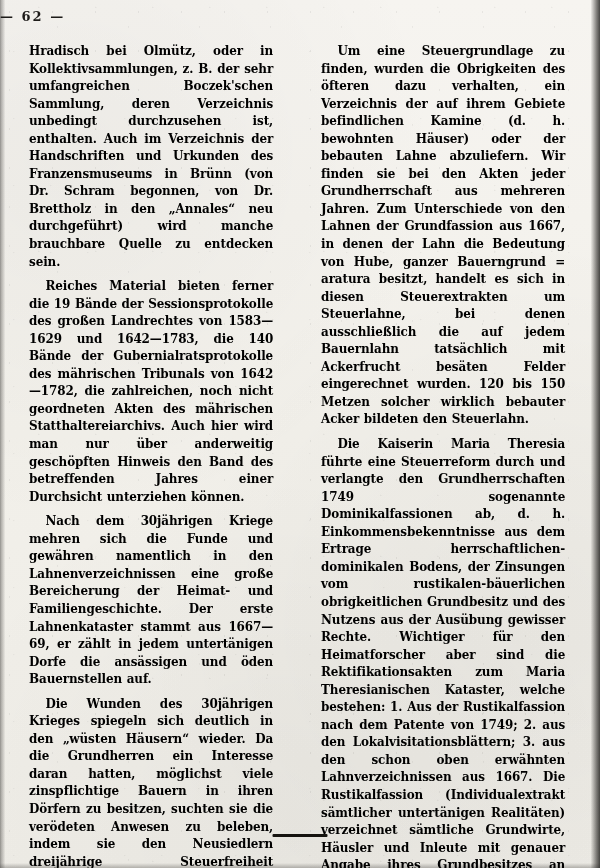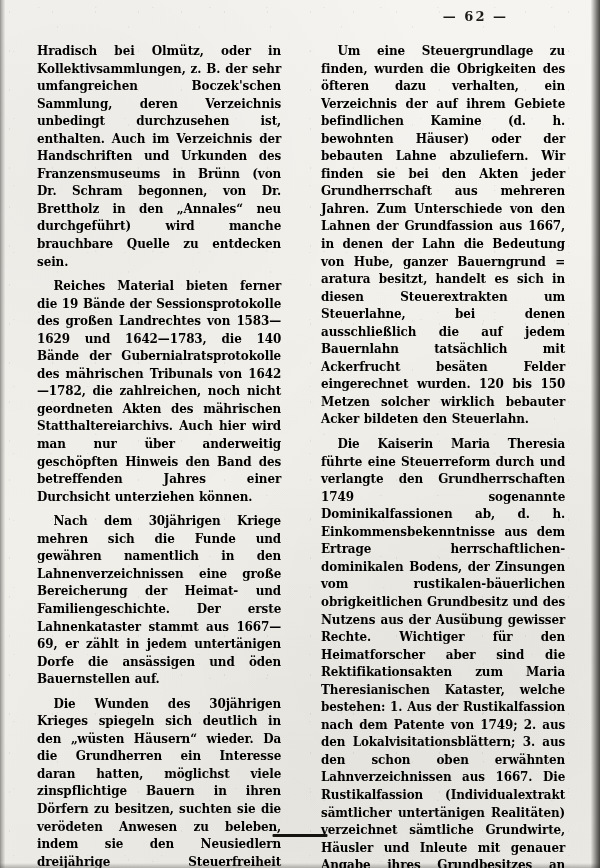--- a/index.html
+++ b/index.html
@@ -43,37 +43,37 @@
     width: 600px; height: 5px;
     background: linear-gradient(0deg, rgba(45,43,40,0.30) 0%, rgba(60,58,55,0.0) 100%);
     pointer-events: none;
   }
 
   .folio {
     position: absolute;
     top: 9px;
     left: 0;
     width: 508px;
-    text-align: right;
+    text-align: left;
     font-family: "DejaVu Serif", "Liberation Serif", serif;
     font-weight: bold;
     font-size: 13px;
     letter-spacing: 2px;
     color: #1d1b19;
   }
 
   .columns {
     position: absolute;
     top: 42px;
     left: 0;
     width: 600px;
     height: 790px;
     display: flex;
     justify-content: space-between;
-    padding: 0 26px 0 37px;
+    padding: 0 26px 0 29px;
     box-sizing: border-box;
   }
   .col {
     width: 253px;
   }
 
   
   .col p {
     margin: 0 0 0 0;
     font-family: "DejaVu Serif", "Liberation Serif", serif;

